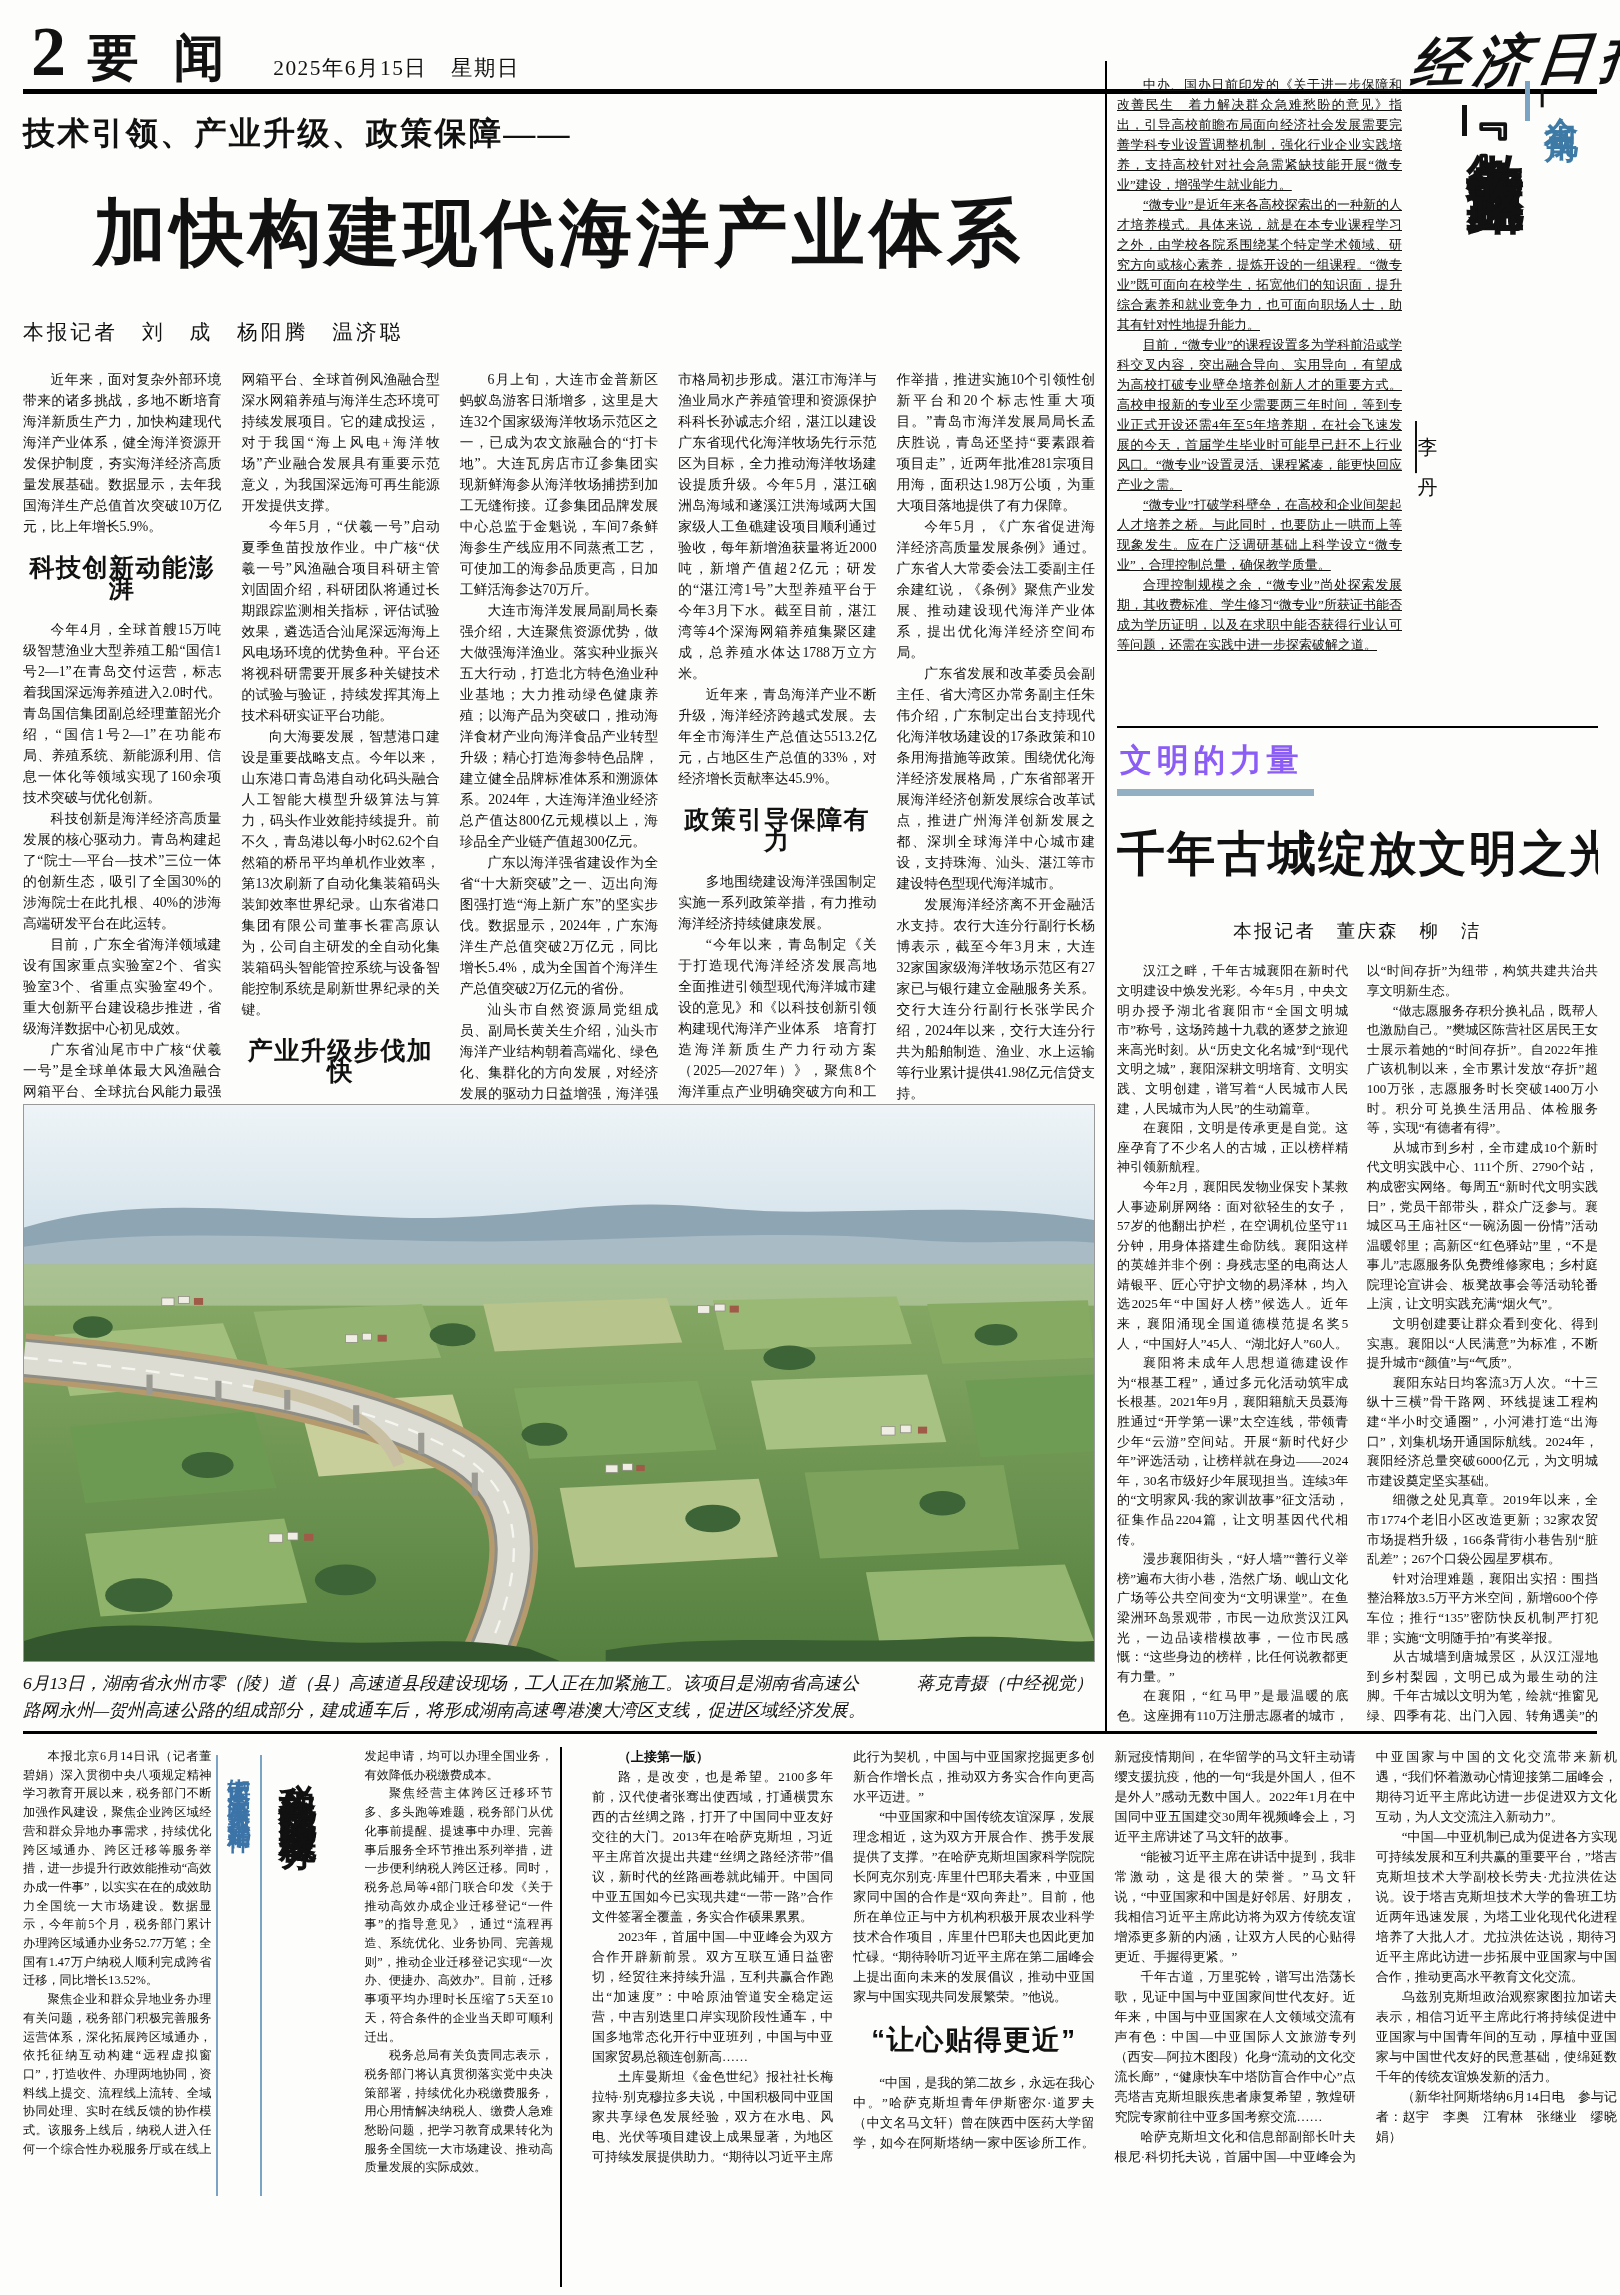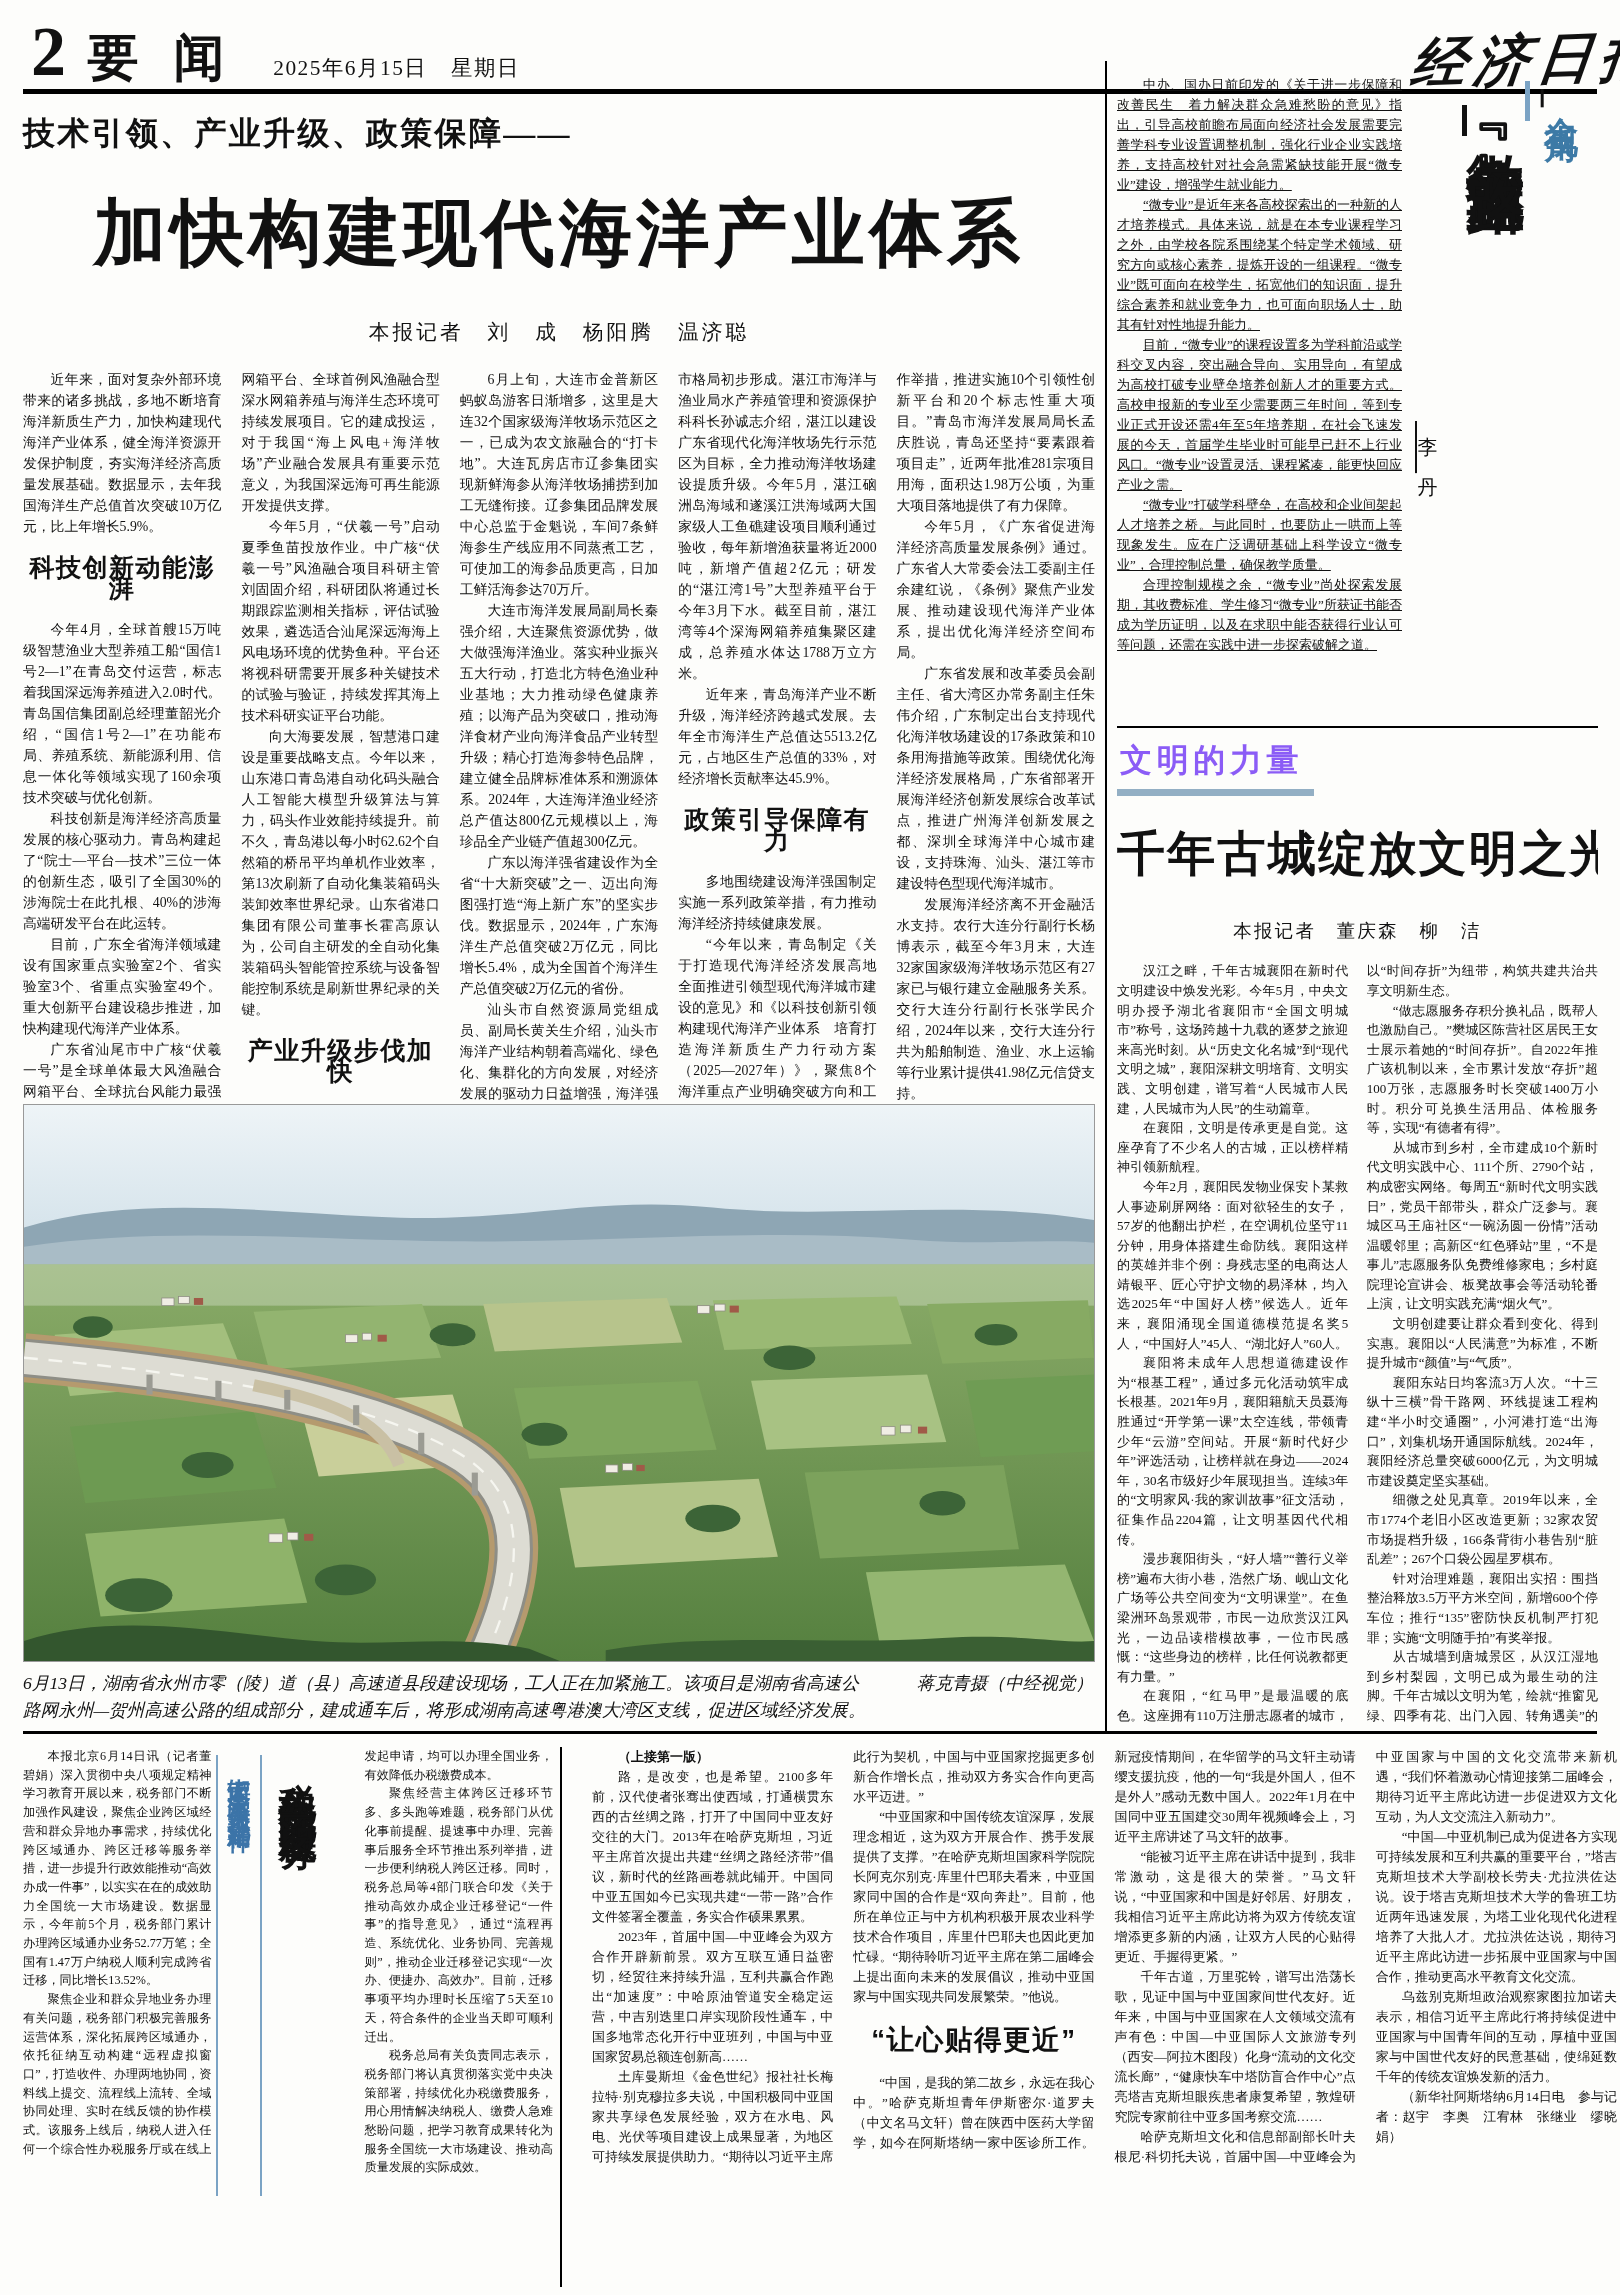--- a/index.html
+++ b/index.html
@@ -12,21 +12,21 @@
   .section-name{font-size:51px;font-weight:900;letter-spacing:35px;margin-left:21.4px;}
   .date-line{font-size:21.4px;margin-left:13.8px;letter-spacing:1.5px;}
   .ph-left{display:flex;align-items:baseline;}
   .masthead{font-size:55px;font-weight:900;font-style:italic;letter-spacing:7.7px;
             transform:skewX(-8deg) rotate(-2deg);white-space:nowrap;}
   .header-rule{background:#000;height:4.6px;}
 
   
   .kicker{font-size:32px;font-weight:900;letter-spacing:2.3px;}
   .headline{font-size:73px;font-weight:900;letter-spacing:4.6px;text-align:center;margin:0;white-space:nowrap;}
-  .byline{font-size:20.7px;text-align:center;letter-spacing:3.1px;}
+  .byline{font-size:20.7px;text-align:left;letter-spacing:3.1px;}
   .main-body{column-count:5;column-gap:20px;height:772px;overflow:hidden;
              font-size:13.8px;line-height:21px;text-align:justify;}
   .main-body p,.civ-body p,.micro-text p,.tax-text p,.cont-body p{margin:0;text-indent:2em;}
   .subhead{font-family:"Liberation Sans","DejaVu Sans",sans-serif;font-weight:bold;
            font-size:25px;text-align:center;margin:20px 0;text-indent:0 !important;letter-spacing:1.5px;}
   .main-body .subhead{column-span:none;}
 
   
   .photo{border:0.8px solid #999;overflow:hidden;background:#cfe0e8;}
   .caption{font-size:17.6px;line-height:27px;font-style:italic;text-align:justify;}
@@ -91,21 +91,21 @@
 
   <section class="abs" style="left:23px;top:112px;width:1072px;">
     <div class="kicker">技术引领、产业升级、政策保障——</div>
     <h1 class="headline" style="margin-top:29px;">加快构建现代海洋产业体系</h1>
     <div class="byline" style="margin-top:34px;">本报记者　刘　成　杨阳腾　温济聪</div>
     <div class="main-body" style="margin-top:23px;">
         <p>近年来，面对复杂外部环境带来的诸多挑战，多地不断培育海洋新质生产力，加快构建现代海洋产业体系，健全海洋资源开发保护制度，夯实海洋经济高质量发展基础。数据显示，去年我国海洋生产总值首次突破10万亿元，比上年增长5.9%。</p>
         <h3 class="subhead">科技创新动能澎湃</h3>
         <p>今年4月，全球首艘15万吨级智慧渔业大型养殖工船“国信1号2—1”在青岛交付运营，标志着我国深远海养殖进入2.0时代。青岛国信集团副总经理董韶光介绍，“国信1号2—1”在功能布局、养殖系统、新能源利用、信息一体化等领域实现了160余项技术突破与优化创新。</p>
         <p>科技创新是海洋经济高质量发展的核心驱动力。青岛构建起了“院士—平台—技术”三位一体的创新生态，吸引了全国30%的涉海院士在此扎根、40%的涉海高端研发平台在此运转。</p>
-        <p>目前，广东全省海洋领域建设有国家重点实验室2个、省实验室3个、省重点实验室49个。重大创新平台建设稳步推进，加快构建现代海洋产业体系。</p>
+        <p>目前，广东全省海洋领域建设有国家重点实验室2个、省实验室3个、省重点实验室49个。重大创新平台建设稳步推进，省级海洋数据中心初见成效。</p>
         <p>广东省汕尾市中广核“伏羲一号”是全球单体最大风渔融合网箱平台、全球抗台风能力最强网箱平台、全球首例风渔融合型深水网箱养殖与海洋生态环境可持续发展项目。它的建成投运，对于我国“海上风电+海洋牧场”产业融合发展具有重要示范意义，为我国深远海可再生能源开发提供支撑。</p>
         <p>今年5月，“伏羲一号”启动夏季鱼苗投放作业。中广核“伏羲一号”风渔融合项目科研主管刘固固介绍，科研团队将通过长期跟踪监测相关指标，评估试验效果，遴选适合汕尾深远海海上风电场环境的优势鱼种。平台还将视科研需要开展多种关键技术的试验与验证，持续发挥其海上技术科研实证平台功能。</p>
         <p>向大海要发展，智慧港口建设是重要战略支点。今年以来，山东港口青岛港自动化码头融合人工智能大模型升级算法与算力，码头作业效能持续提升。前不久，青岛港以每小时62.62个自然箱的桥吊平均单机作业效率，第13次刷新了自动化集装箱码头装卸效率世界纪录。山东省港口集团有限公司董事长霍高原认为，公司自主研发的全自动化集装箱码头智能管控系统与设备智能控制系统是刷新世界纪录的关键。</p>
         <h3 class="subhead">产业升级步伐加快</h3>
         <p>6月上旬，大连市金普新区蚂蚁岛游客日渐增多，这里是大连32个国家级海洋牧场示范区之一，已成为农文旅融合的“打卡地”。大连瓦房店市辽参集团实现新鲜海参从海洋牧场捕捞到加工无缝衔接。辽参集团品牌发展中心总监于金魁说，车间7条鲜海参生产线应用不同蒸煮工艺，可使加工的海参品质更高，日加工鲜活海参达70万斤。</p>
         <p>大连市海洋发展局副局长秦强介绍，大连聚焦资源优势，做大做强海洋渔业。落实种业振兴五大行动，打造北方特色渔业种业基地；大力推动绿色健康养殖；以海产品为突破口，推动海洋食材产业向海洋食品产业转型升级；精心打造海参特色品牌，建立健全品牌标准体系和溯源体系。2024年，大连海洋渔业经济总产值达800亿元规模以上，海珍品全产业链产值超300亿元。</p>
         <p>广东以海洋强省建设作为全省“十大新突破”之一、迈出向海图强打造“海上新广东”的坚实步伐。数据显示，2024年，广东海洋生产总值突破2万亿元，同比增长5.4%，成为全国首个海洋生产总值突破2万亿元的省份。</p>
         <p>汕头市自然资源局党组成员、副局长黄关生介绍，汕头市海洋产业结构朝着高端化、绿色化、集群化的方向发展，对经济发展的驱动力日益增强，海洋强市格局初步形成。湛江市海洋与渔业局水产养殖管理和资源保护科科长孙诚志介绍，湛江以建设广东省现代化海洋牧场先行示范区为目标，全力推动海洋牧场建设提质升级。今年5月，湛江硇洲岛海域和遂溪江洪海域两大国家级人工鱼礁建设项目顺利通过验收，每年新增渔获量将近2000吨，新增产值超2亿元；研发的“湛江湾1号”大型养殖平台于今年3月下水。截至目前，湛江湾等4个深海网箱养殖集聚区建成，总养殖水体达1788万立方米。</p>
         <p>近年来，青岛海洋产业不断升级，海洋经济跨越式发展。去年全市海洋生产总值达5513.2亿元，占地区生产总值的33%，对经济增长贡献率达45.9%。</p>
         <h3 class="subhead">政策引导保障有力</h3>

